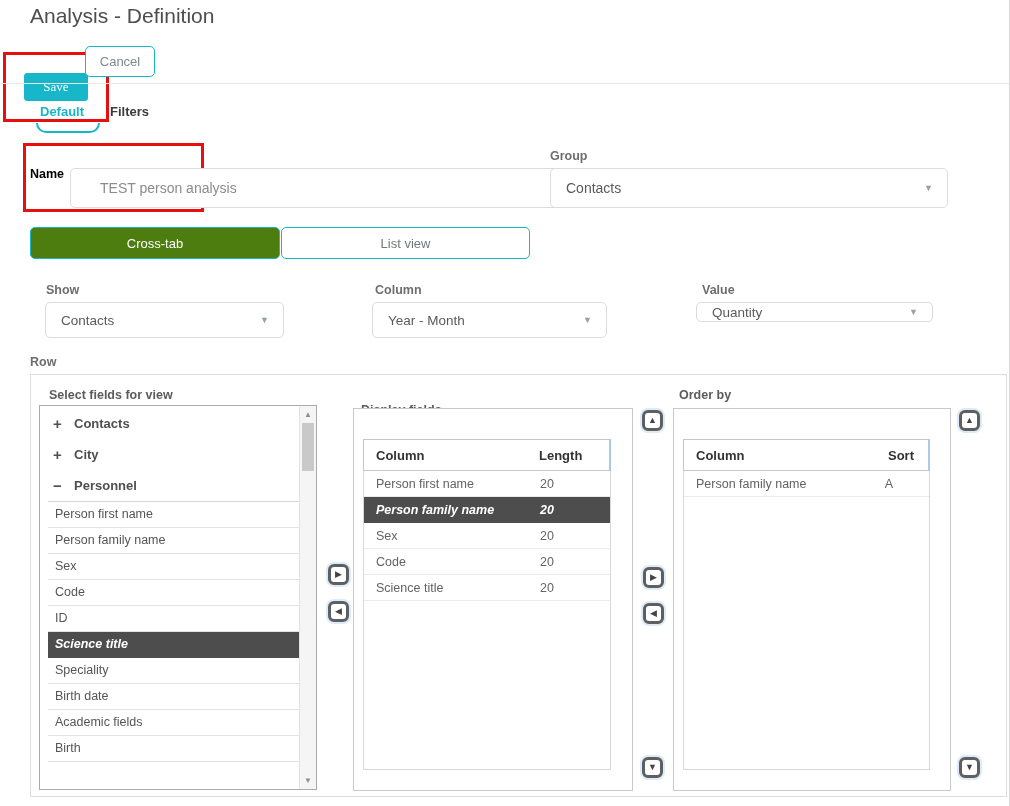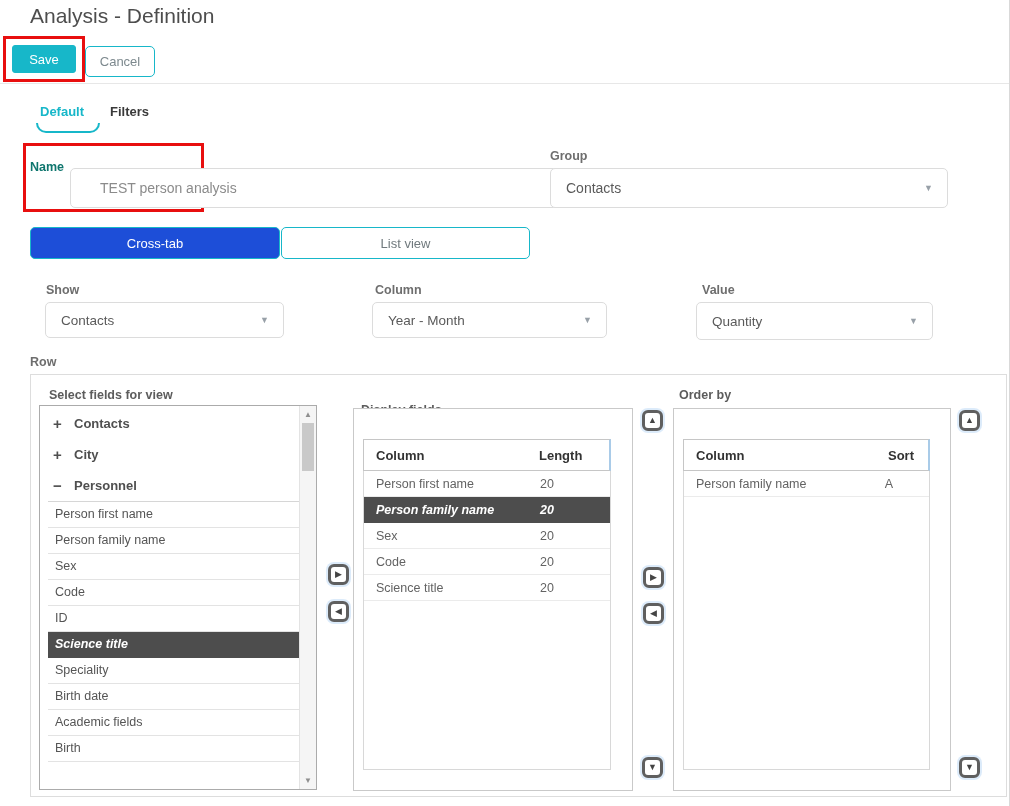--- a/index.html
+++ b/index.html
@@ -5,21 +5,21 @@
   * { margin:0; padding:0; box-sizing:border-box; }
   html,body { background:#fff; }
   body { font-family:"Liberation Sans", sans-serif; }
   .page {
     position:relative; width:1010px; height:806px; background:#fff;
     border-right:1px solid #d9d9d9; overflow:hidden;
   }
   .page-title { position:absolute; left:30px; top:4px; font-size:21px; font-weight:400; color:#4d4d4d; }
 
   
-  .save-annot { position:absolute; left:3px; top:36px; border:3px solid #e80f0f; padding:6px; }
+  .save-annot { position:absolute; left:3px; top:52px; border:3px solid #e80f0f; padding:18px;font-family:Liberation Serif, serif; }
   .btn-save {
     display:block; width:64px; height:28px; background:#17b7c9; color:#fff;
     border:1px solid #17b7c9; border-radius:3px; font-size:13px; font-family:inherit; cursor:pointer;
   }
   .btn-cancel {
     position:absolute; left:85px; top:46px; width:70px; height:31px; background:#fff;
     border:1px solid #17b7c9; border-radius:5px; color:#7d898e; font-size:13px; font-family:inherit; cursor:pointer;
   }
   .toolbar-divider { position:absolute; left:0; top:83px; width:1010px; height:1px; background:#e7e7e7; }
 
@@ -28,45 +28,45 @@
   .tab-default { left:40px; color:#17b7c9; }
   .tab-filters { left:110px; color:#3a3a3a; }
   .tab-underline {
     position:absolute; left:36px; top:123px; width:64px; height:10px;
     border:2px solid #17b7c9; border-top:none; border-radius:0 0 10px 10px;
   }
 
   
   .name-annot { position:absolute; left:23px; top:143px; width:181px; height:69px; border:3px solid #e80f0f; }
   .field-label { position:absolute; font-size:12.5px; font-weight:bold; color:#6e6e6e; }
-  .name-label { left:30px; top:160px; color:#0f766e; }
+  .name-label { left:30px; top:167px; color:#000000; }
   .group-label { left:550px; top:149px; }
   .name-input {
     position:absolute; left:30px; top:168px; width:500px; height:40px;
     border:1px solid #dcdcdc; border-radius:5px; padding:0 29px; font-size:14px;
     color:#8b8b8b; font-family:inherit; background:#fff; outline:none;margin-left:40px;
   }
   .select-box {
     position:absolute; background:#fff; border:1px solid #dcdcdc; border-radius:5px;
     display:flex; align-items:center; justify-content:space-between; padding:0 14px 0 15px;
     font-size:13.5px; color:#5a5a5a; cursor:pointer;
   }
   .select-caret { font-size:9px; color:#98a0a8; }
   .group-select { left:550px; top:168px; width:398px; height:40px; font-size:14px; }
   .show-select  { left:45px;  top:302px; width:239px; height:36px; }
   .column-select{ left:372px; top:302px; width:235px; height:36px; }
-  .value-select { left:696px; top:302px; width:237px; height:38px; }
+  .value-select { left:696px; top:302px; width:237px; height:20px; }
   .show-label   { left:46px;  top:283px; }
   .column-label { left:375px; top:283px; }
   .value-label  { left:702px; top:283px; }
 
   
   .btn-crosstab {
     position:absolute; left:30px; top:227px; width:250px; height:32px;
-    background:#1d4ed8; border:1px solid #17b7c9; border-radius:5px; color:#fff;
+    background:#4d7c0f; border:1px solid #17b7c9; border-radius:5px; color:#fff;
     font-size:13px; font-family:inherit; cursor:pointer;
   }
   .btn-listview {
     position:absolute; left:281px; top:227px; width:249px; height:32px;
     background:#fff; border:1px solid #17b7c9; border-radius:5px; color:#70797d;
     font-size:13px; font-family:inherit; cursor:pointer;
   }
 
   
   .row-label { left:30px; top:355px; }

